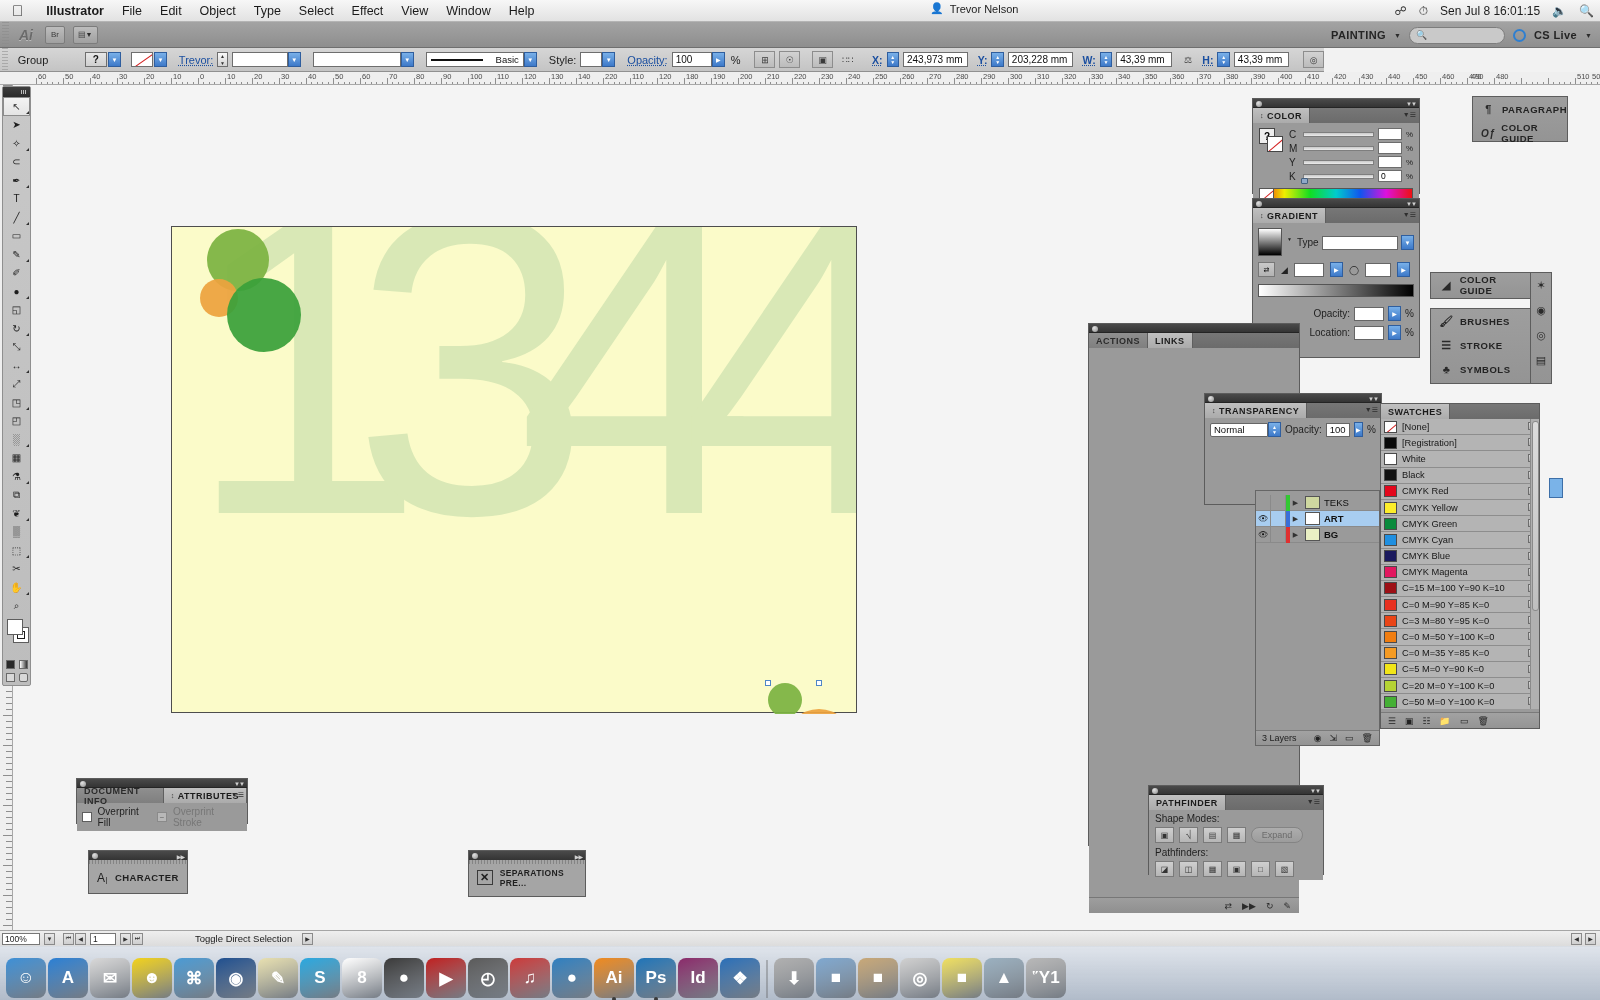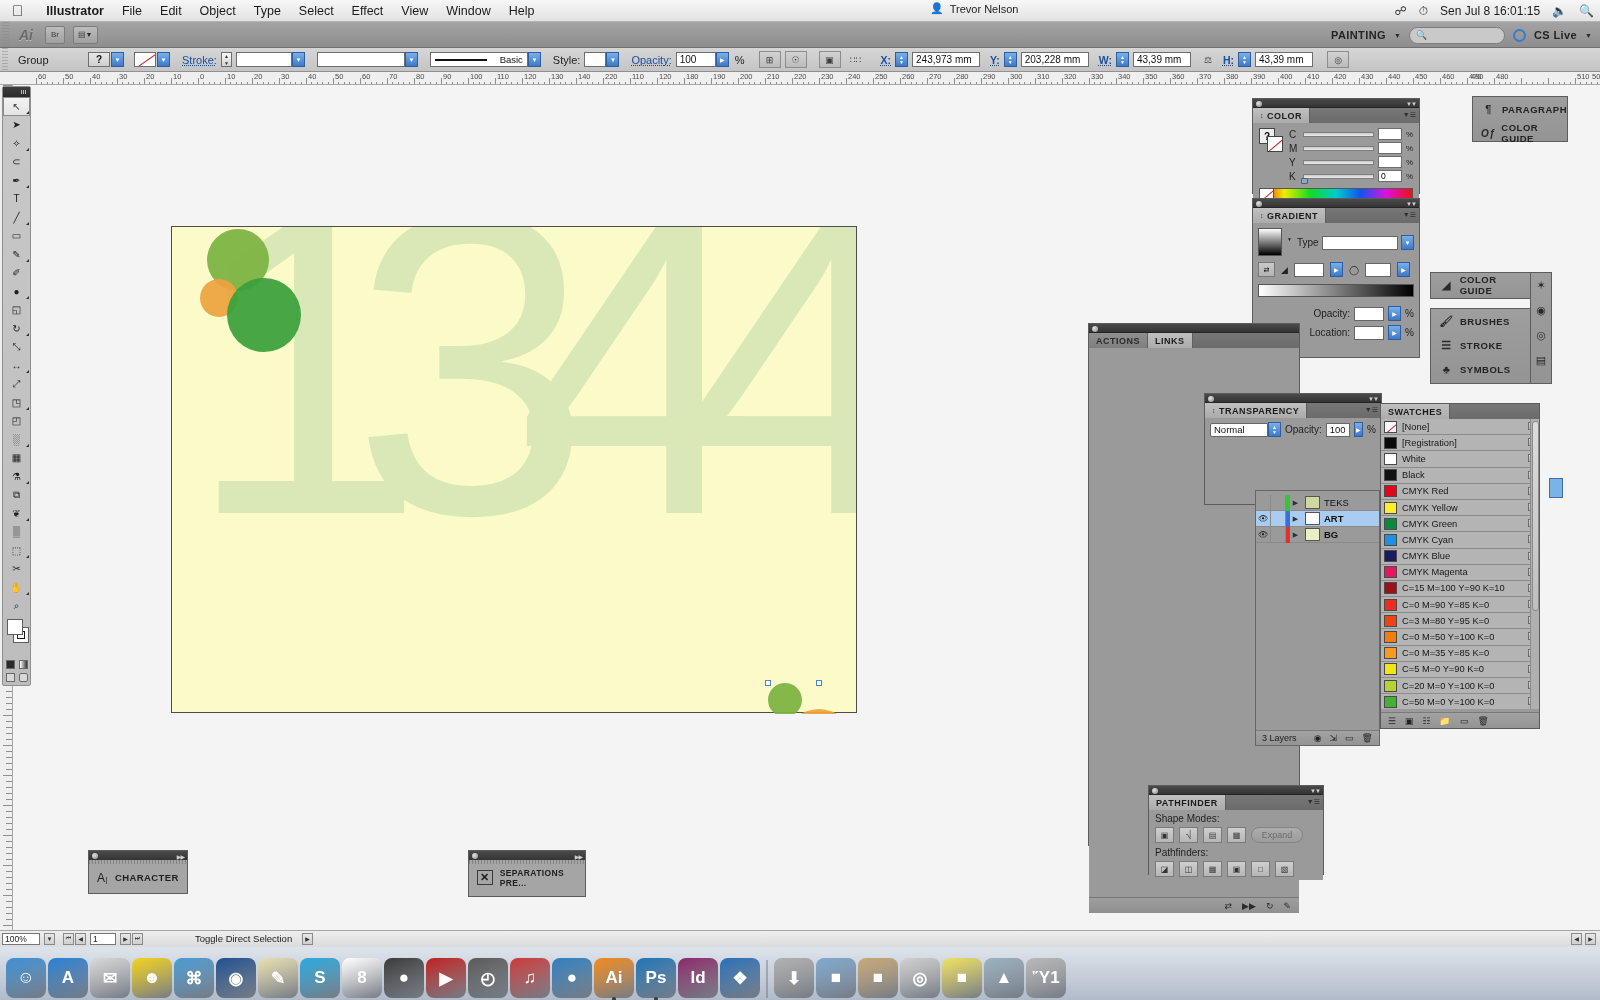--- a/index.html
+++ b/index.html
@@ -52,21 +52,21 @@
   .caret { font-size:7px; color:#2c2c2c; }
   .srchbox {
     width:96px; height:17px; background:#c9c9c9; border:1px solid #7d7d7d; border-radius:9px;
     display:flex; align-items:center; padding-left:6px;
   }
   .srchbox .mag { font-size:9px; color:#5b5b5b; }
   .cslive-dot { width:13px; height:13px; border-radius:50%; border:2.5px solid #2f7fd0; }
 
   
   .ctrlbar {
-    position:absolute; left:0; top:48px; width:1600px; height:24px;
+    position:absolute; left:0; top:48px; width:1324px; height:24px;
     background:linear-gradient(#d6d6d6,#c4c4c4);
     border-bottom:1px solid #909090;
     display:flex; align-items:center; gap:4px; padding-left:2px;
   }
   .cdots { width:6px; height:24px; background: repeating-linear-gradient(#9b9b9b 0 1px, transparent 1px 3px); opacity:.7; }
   .clab { font-size:11px; color:#1d1d1d; }
   .clab.blue { color:#1b4fa0; text-decoration:underline dotted; }
   .swbox { width:22px; height:15px; background:#fff; border:1px solid #6e6e6e; }
   .swbox.q { background:linear-gradient(#e7e7e7,#cfcfcf); display:flex;align-items:center;justify-content:center; font-weight:bold; font-size:10px; color:#111; }
   .swbox.none { position:relative; overflow:hidden; }
@@ -286,21 +286,21 @@
 
     <div style="display:flex;align-items:center;gap:1px;margin-left:14px">
       <div class="swbox q">?</div>
       <div class="ddbtn">▼</div>
     </div>
     <div style="display:flex;align-items:center;gap:1px;margin-left:6px">
       <div class="swbox none"></div>
       <div class="ddbtn">▼</div>
     </div>
 
-    <div class="clab blue" style="margin-left:8px">Stroke:</div>
+    <div class="clab blue" style="margin-left:8px">Trevor:</div>
     <div class="stepper">
         <span>▲</span>
         <span>▼</span>
       </div>
     <div style="display:flex;align-items:center;gap:0">
       <div class="txtfield" style="width:56px"></div>
       <div class="ddbtn">▼</div>
     </div>
 
     <div style="display:flex;align-items:center;gap:0;margin-left:8px">
@@ -1303,20 +1303,40 @@
         <div class="pfbtn">◪</div>
         <div class="pfbtn">◫</div>
         <div class="pfbtn">▦</div>
         <div class="pfbtn">▣</div>
         <div class="pfbtn">□</div>
         <div class="pfbtn">▧</div>
       </div>
     </div>
   </div>
 
+  <div class="panel" style="left:76px;top:778px;width:172px;height:46px">
+    <div class="pbar">
+      <span class="knob"></span>
+      <span class="collapse">▼▼</span>
+    </div>
+    <div class="ptabs">
+      <div class="ptab">DOCUMENT INFO</div>
+      <div class="ptab active">
+        <span class="tdots">↕</span>
+        <span>ATTRIBUTES</span>
+      </div>
+      <span class="pmenu">▼☰</span>
+    </div>
+    <div class="pbody" style="padding:3px 5px;display:flex;align-items:center;gap:6px">
+      <div style="width:10px;height:10px;background:#fff;border:1px solid #5e5e5e"></div>
+      <span class="plab">Overprint Fill</span>
+      <div style="width:10px;height:10px;background:#b8b8b8;border:1px solid #8a8a8a;display:flex;align-items:center;justify-content:center;font-size:8px;color:#666">−</div>
+      <span class="plab" style="color:#777">Overprint Stroke</span>
+    </div>
+  </div>
 
   <div class="minip" style="left:88px;top:850px;width:100px;height:44px">
     <div class="mbar">
       <span class="knob"></span>
       <span class="arrows">▶▶</span>
     </div>
     <div class="dotrow"></div>
     <div class="mrow">
       <span style="font-size:12px;font-weight:normal">A<span style="font-size:8px">|</span></span>
       <span>CHARACTER</span>

